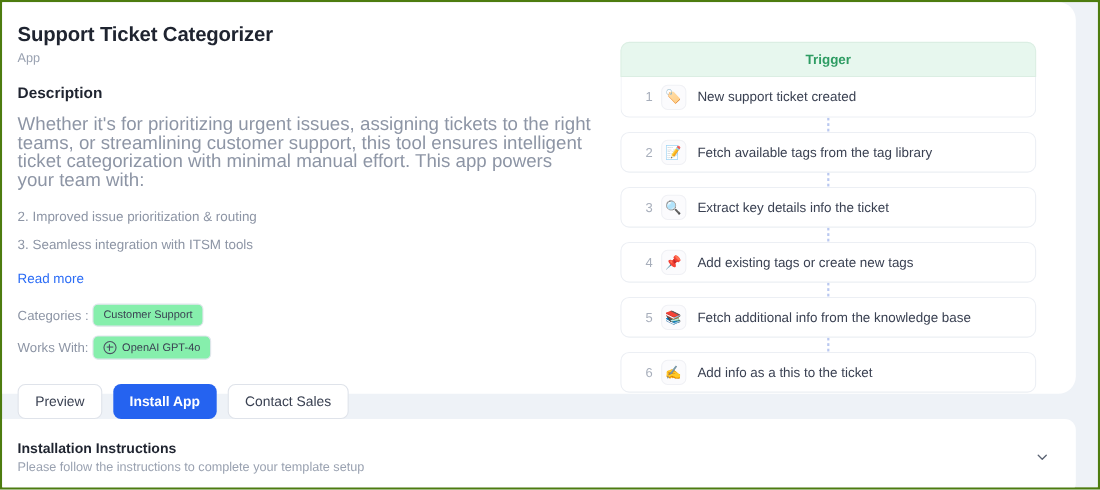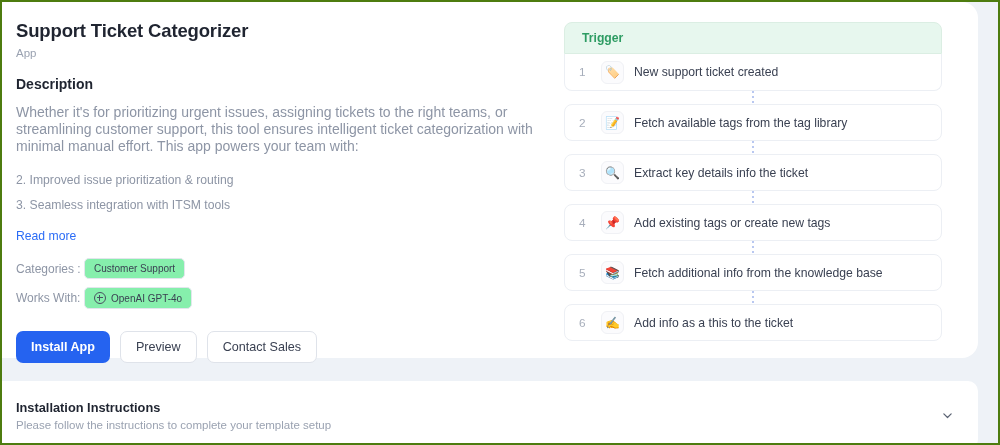--- a/index.html
+++ b/index.html
@@ -60,21 +60,21 @@
 
   .section-heading {
     margin-top: 17px;
     font-size: 14px;
     font-weight: bold;
     color: #1f2430;
   }
 
   .description {
     margin-top: 12px;
-    font-size: 14px;
+    font-size: 17px;
     line-height: 17px;
     color: #8d95a5;
     width: 522px;
   }
 
   .feature-list {
     margin-top: 18px;
     list-style: none;
   }
   .feature-list li {
@@ -163,22 +163,23 @@
   }
   .btn-secondary {
     background: #ffffff;
     color: #3a4152;
     border: 1px solid #dfe3ea;
   }
 
   
   .flow-col {
     position: absolute;
-    left: 562px; top: 20px;
+    left: 562px; top: 36px;
     width: 378px;
+    text-align: center;
   }
 
   .trigger-bar {
     background: #e7f7ee;
     border: 1px solid #dbeee3;
     border-radius: 8px 8px 0 0;
     padding: 8px 17px;
     font-size: 12.2px;
     font-weight: bold;
     color: #2e9c63;
@@ -305,22 +306,22 @@
 
         <div class="meta-row works">
           <span class="meta-label">Works With:</span>
           <span class="chip">
             <span class="oai-glyph"></span>
             <span>OpenAI GPT-4o</span>
           </span>
         </div>
 
         <div class="button-row">
+          <button class="btn btn-secondary">Preview</button>
           <button class="btn btn-primary">Install App</button>
-          <button class="btn btn-secondary">Preview</button>
           <button class="btn btn-secondary">Contact Sales</button>
         </div>
       </div>
 
       <div class="flow-col">
 
         <div class="trigger-bar">Trigger</div>
 
         <div class="step-card first">
           <span class="step-num">1</span>

